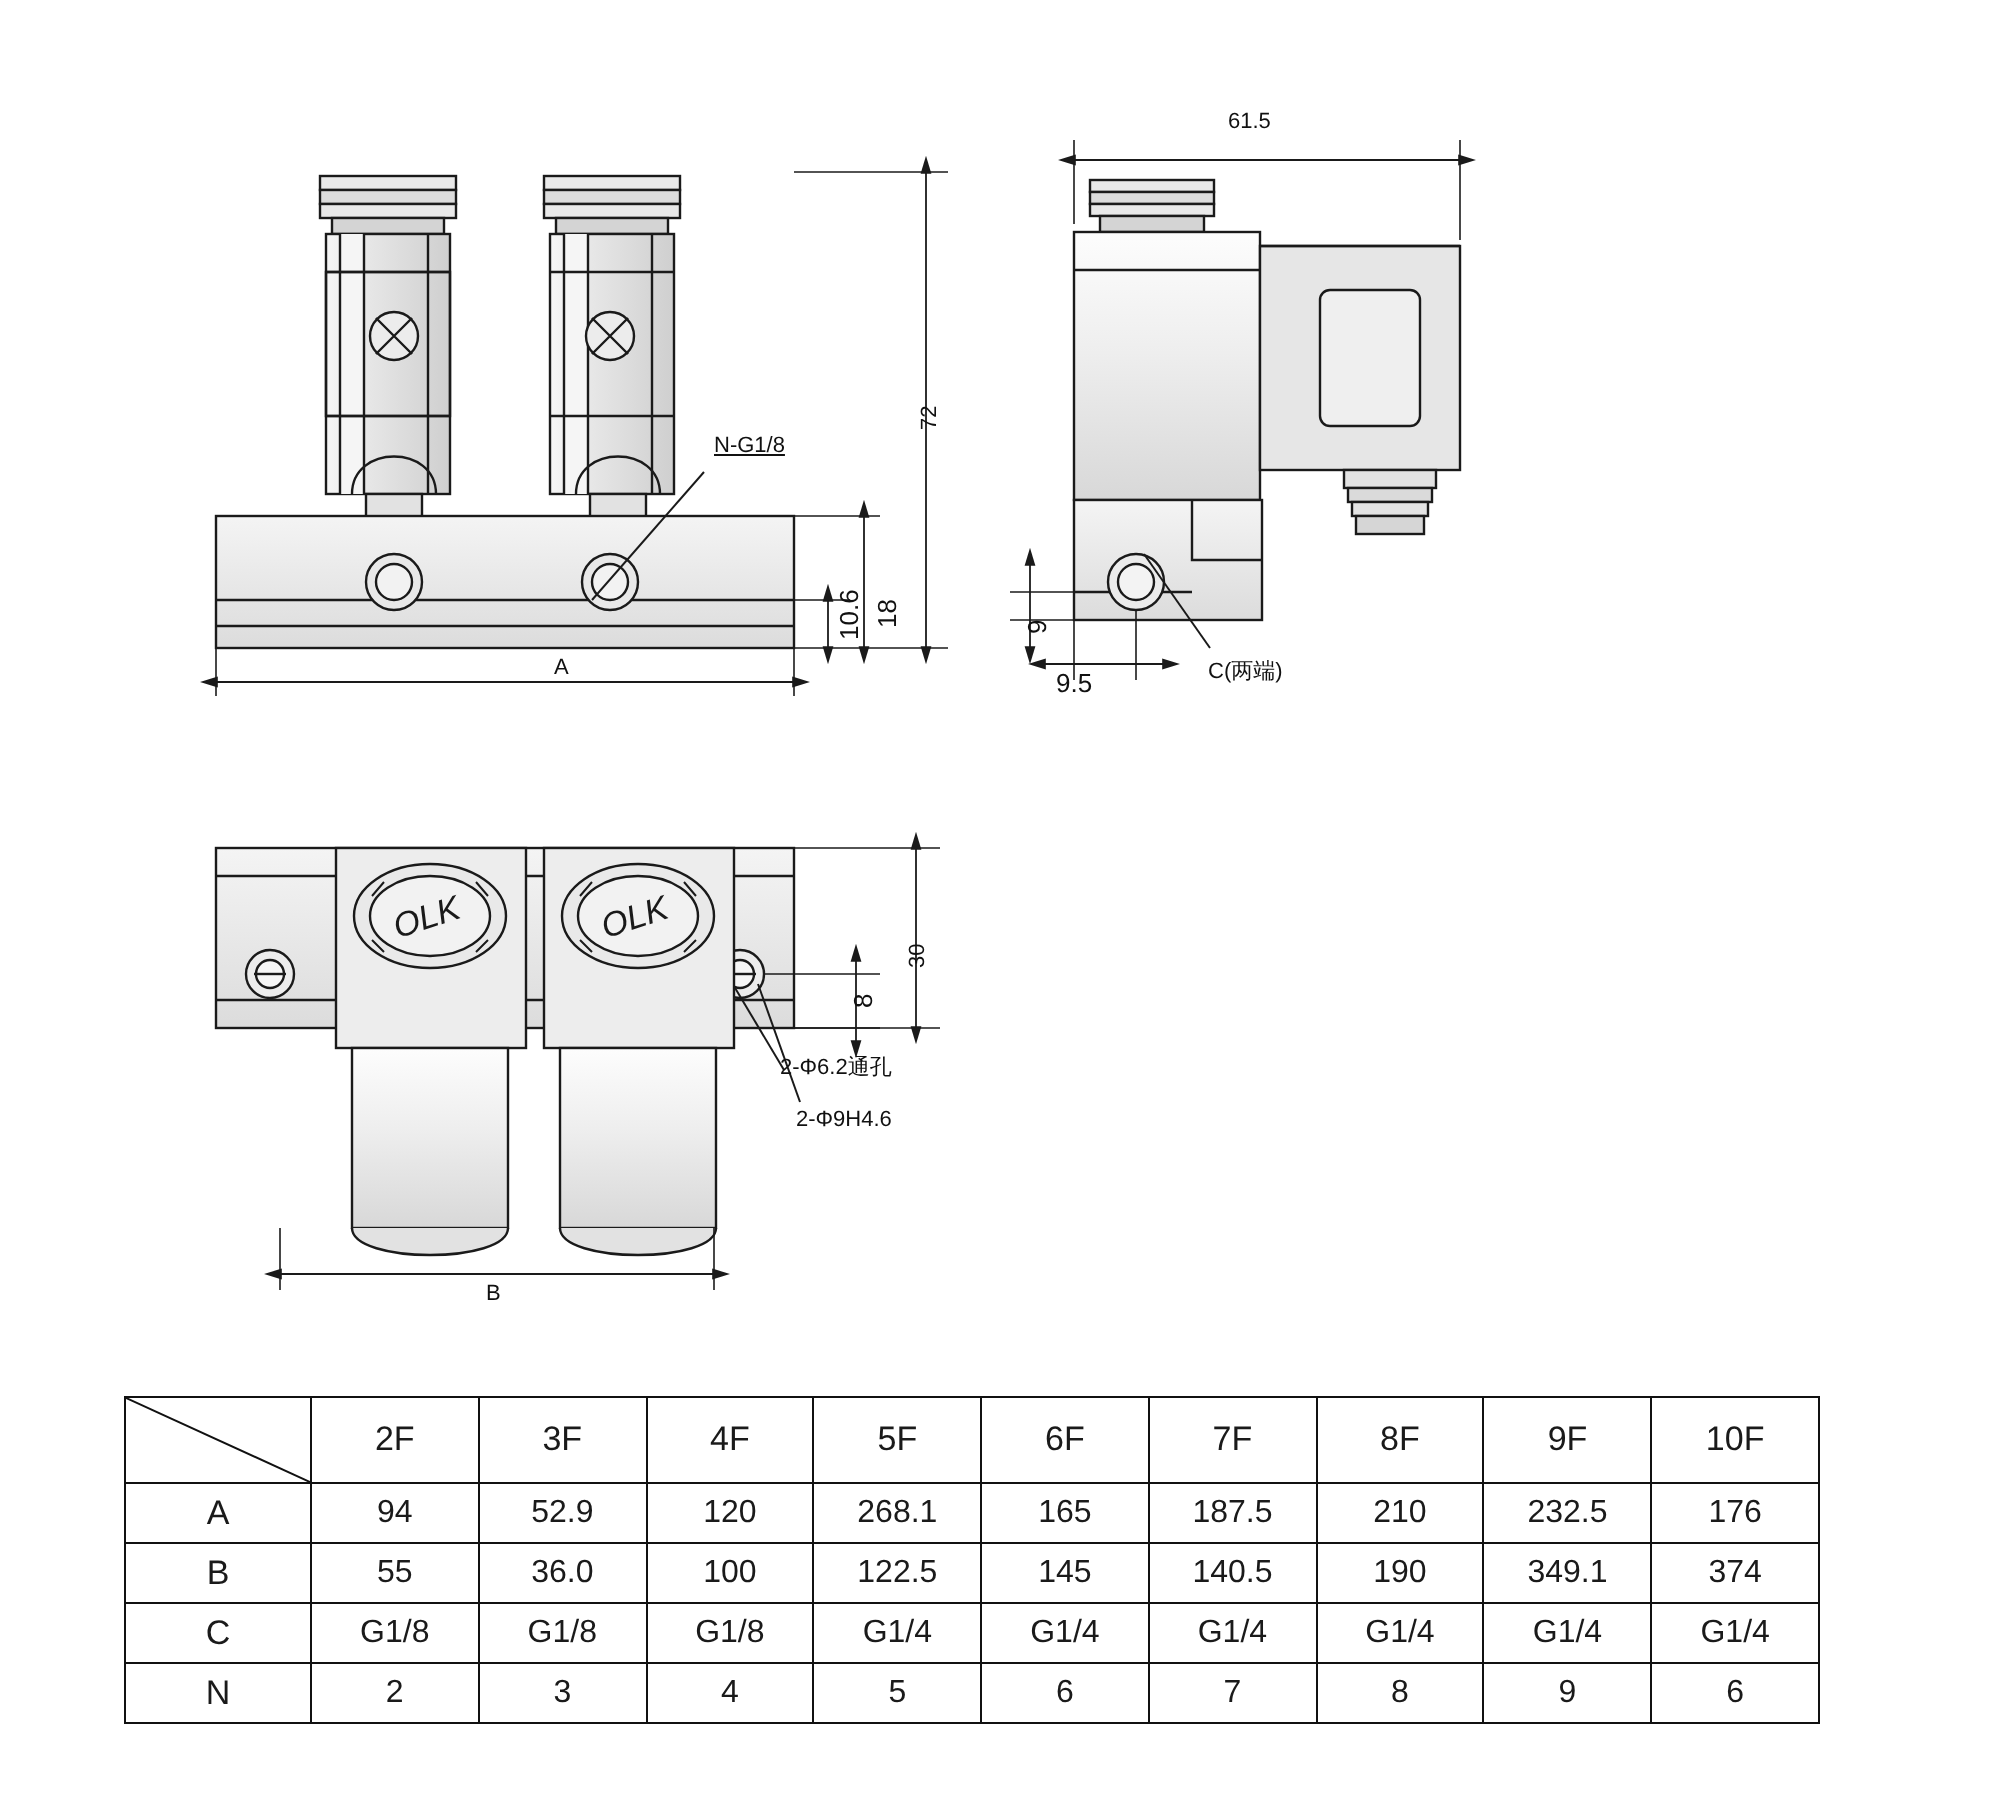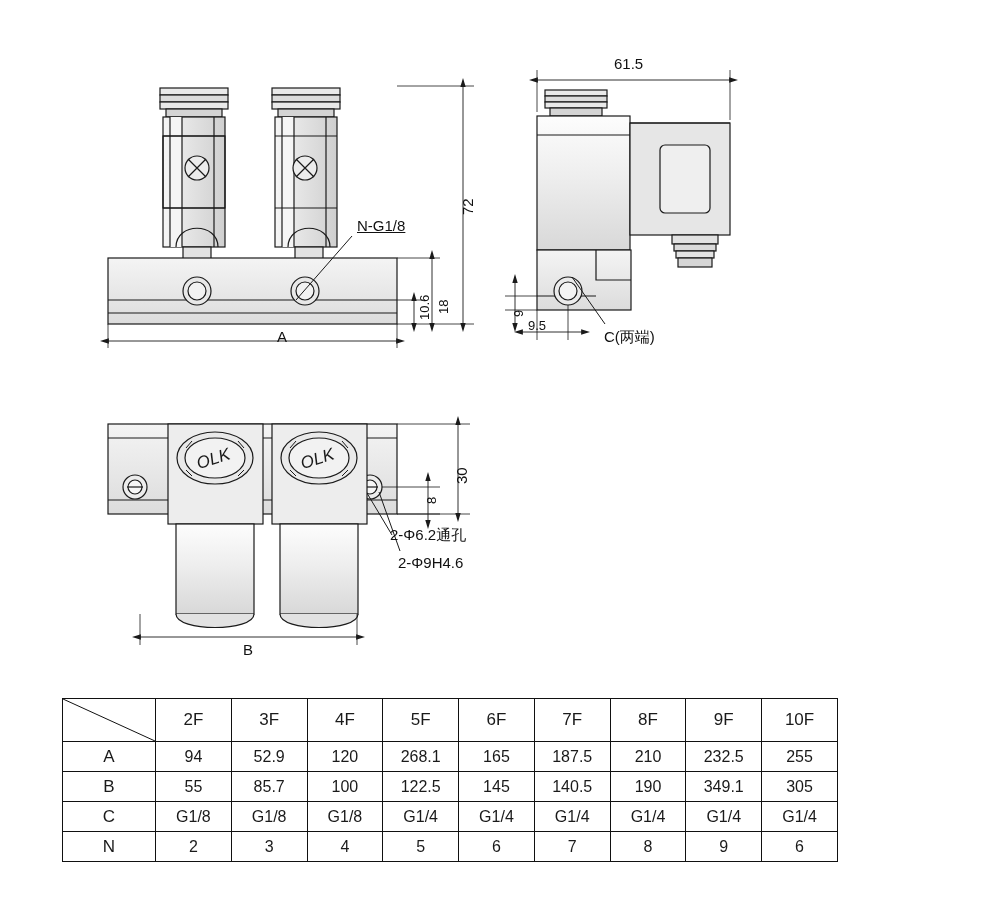--- a/index.html
+++ b/index.html
@@ -23,39 +23,39 @@
   svg.drawing {
     position: absolute;
     left: 0;
     top: 0;
     width: 1000px;
     height: 905px;
   }
   .lbl {
     position: absolute;
     font-family: "Liberation Sans", sans-serif;
-    font-size: 15px;
+    font-size: 11px;
     color: #111;
     white-space: nowrap;
   }
   .lbl.small { font-size: 13px; }
   .lbl.rot90 {
     transform: rotate(-90deg);
     transform-origin: left top;
   }
   
   .spec-table-wrap {
     position: absolute;
     left: 62px;
     top: 698px;
     width: 848px;
   }
   table.spec {
     border-collapse: collapse;
-    width: 776px;
+    width: 848px;
     table-layout: fixed;
     font-size: 16px;
     padding-left: 21px;
   }
   table.spec td, table.spec th {
     border: 1px solid #111;
     text-align: center;
     height: 29px;
     padding: 0;
     font-weight: normal;
@@ -269,21 +269,21 @@
   </svg>
 
   <div class="lbl" style="left:357px; top:217px;text-decoration:underline;">N-G1/8</div>
   <div class="lbl" style="left:277px; top:328px;">A</div>
   <div class="lbl rot90" style="left:459px; top:215px;">72</div>
   <div class="lbl small rot90" style="left:417px; top:320px;">10.6</div>
   <div class="lbl small rot90" style="left:436px; top:314px;">18</div>
 
   <div class="lbl" style="left:614px; top:55px;">61.5</div>
   <div class="lbl small rot90" style="left:511px; top:317px;">9</div>
-  <div class="lbl small" style="left:528px; top:318px;">9.5</div>
+  <div class="lbl small" style="left:528px; top:334px;">9.5</div>
   <div class="lbl" style="left:604px; top:328px;">C(两端)</div>
 
   <div class="lbl rot90" style="left:453px; top:484px;">30</div>
   <div class="lbl small rot90" style="left:424px; top:504px;">8</div>
   <div class="lbl" style="left:390px; top:526px;">2-Φ6.2通孔</div>
   <div class="lbl" style="left:398px; top:554px;">2-Φ9H4.6</div>
   <div class="lbl" style="left:243px; top:641px;">B</div>
 
   <div class="spec-table-wrap">
     <table class="spec">
@@ -309,33 +309,33 @@
         <tr>
           <td class="rowhead col-first">A</td>
           <td>94</td>
           <td>52.9</td>
           <td>120</td>
           <td>268.1</td>
           <td>165</td>
           <td>187.5</td>
           <td>210</td>
           <td>232.5</td>
-          <td>255</td>
+          <td>176</td>
         </tr>
         <tr>
           <td class="rowhead col-first">B</td>
           <td>55</td>
-          <td>85.7</td>
+          <td>36.0</td>
           <td>100</td>
           <td>122.5</td>
           <td>145</td>
           <td>140.5</td>
           <td>190</td>
           <td>349.1</td>
-          <td>305</td>
+          <td>374</td>
         </tr>
         <tr>
           <td class="rowhead col-first">C</td>
           <td>G1/8</td>
           <td>G1/8</td>
           <td>G1/8</td>
           <td>G1/4</td>
           <td>G1/4</td>
           <td>G1/4</td>
           <td>G1/4</td>

